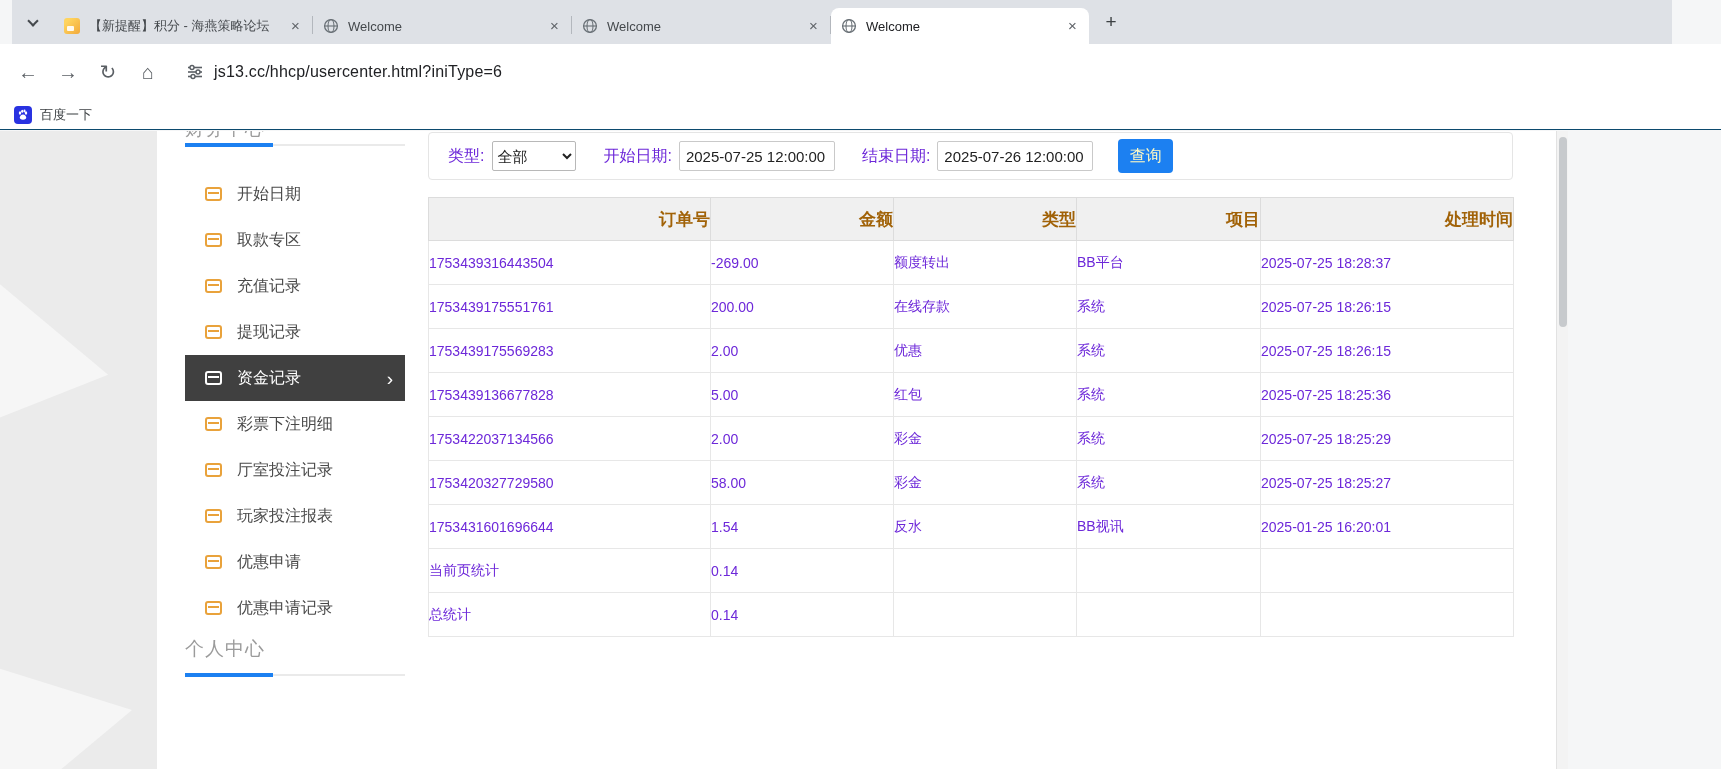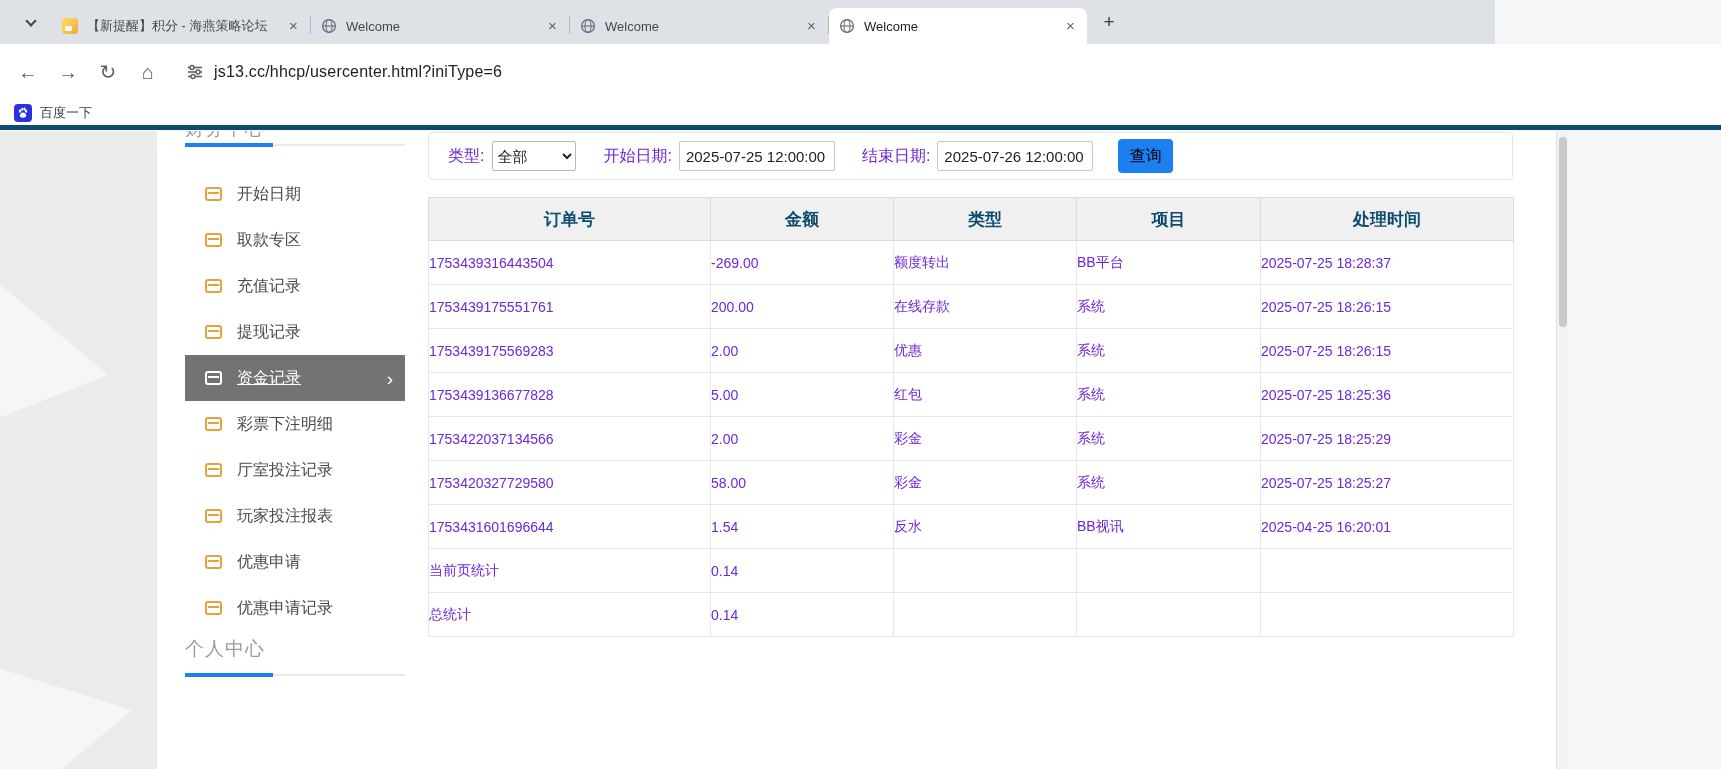--- a/index.html
+++ b/index.html
@@ -1,39 +1,39 @@
 <!DOCTYPE html>
 <html><head>
 <meta charset="utf-8">
 <style>
   * { margin:0; padding:0; box-sizing:border-box; }
   html,body { width:1721px; height:769px; font-family:"Liberation Sans", sans-serif; background:#f5f6f7; overflow:hidden; }
 
   
-  .tabstrip { position:absolute; left:0; top:0; width:1495px; height:44px; background:#dee1e6; display:flex; align-items:flex-end; padding-left:16px; }
+  .tabstrip { position:absolute; left:12px; top:0; width:1660px; height:44px; background:#dee1e6; display:flex; align-items:flex-end; padding-left:6px; }
   .tab-search-btn { width:28px; height:28px; margin:0 6px 8px 2px; border:none; background:transparent; border-radius:50%; cursor:pointer; position:relative; }
   .tab-search-btn .chev { position:absolute; left:9px; top:9px; width:8px; height:8px; border-right:2px solid #45494d; border-bottom:2px solid #45494d; transform:rotate(45deg); }
   .tabs { display:flex; align-items:flex-end; height:44px; }
   .tab { width:258px; height:36px; display:flex; align-items:center; padding:0 8px 0 10px; border-radius:8px 8px 0 0; font-size:13px; color:#44484c; cursor:pointer; }
   .tab.active { background:#ffffff; color:#202124; }
   .tab-sep { width:1px; height:18px; background:#8f959b; opacity:.55; align-self:center; margin-top:6px; }
   .fav { width:16px; height:16px; margin-right:9px; flex:none; }
   .fav.forum { background:linear-gradient(135deg,#ffd45e 20%,#f2a93b); border-radius:3px; position:relative; }
   .fav.forum::after { content:''; position:absolute; left:3px; bottom:3px; width:7px; height:5px; background:#fff; border-radius:1px; opacity:.9; }
   .fav.globe svg { display:block; }
   .tab-title { flex:1; white-space:nowrap; overflow:hidden; }
   .tab-close { width:17px; height:17px; line-height:16px; text-align:center; color:#5f6368; font-size:15px; border-radius:50%; flex:none; }
   .new-tab-btn { width:28px; height:28px; margin:0 0 8px 8px; border:none; background:transparent; font-size:19px; color:#3c4043; border-radius:50%; cursor:pointer; line-height:26px; }
 
   .navbar { position:absolute; left:0; top:44px; width:1721px; height:56px; background:#ffffff; display:flex; align-items:center; padding-left:10px; }
   .nav-btn { width:36px; height:36px; border:none; background:transparent; font-size:20px; color:#5a5f64; border-radius:50%; cursor:pointer; margin-right:4px; }
   .site-info { width:30px; height:30px; margin:0 4px 0 10px; display:flex; align-items:center; justify-content:center; }
   .url-text { font-size:16px; color:#202124; letter-spacing:.2px; }
 
-  .bookmarks { position:absolute; left:0; top:100px; width:1721px; height:30px; background:#ffffff; border-bottom:5px solid #0c4a6e; display:flex; align-items:center; padding-left:14px; }
+  .bookmarks { position:absolute; left:0; top:100px; width:1721px; height:30px; background:#ffffff; border-bottom:1px solid #0c4a6e; display:flex; align-items:center; padding-left:14px; }
   .bk-icon { width:18px; height:18px; background:#2932e1; border-radius:4px; margin-right:8px; display:flex; align-items:center; justify-content:center; }
   .bk-label { font-size:13px; color:#3c4043; }
 
   
   .page { position:absolute; left:0; top:131px; width:1721px; height:638px; background:#ffffff; overflow:hidden; }
 
   .left-strip { position:absolute; left:0; top:0; width:157px; height:100%; background:#ebebeb; overflow:hidden; }
   .tri { position:absolute; background:#f6f6f6; }
   .tri.t1 { left:-40px; top:140px; width:150px; height:170px; clip-path:polygon(0 0,100% 55%,10% 100%); transform:rotate(8deg); }
   .tri.t2 { left:-30px; bottom:-30px; width:160px; height:180px; clip-path:polygon(0 10%,100% 60%,15% 100%); transform:rotate(-12deg); }
@@ -44,36 +44,36 @@
   .personal-title { position:absolute; top:505px; left:0; }
   .section-underline { position:absolute; left:0; width:220px; height:2px; background:#eaeaea; }
   .section-underline::before { content:''; position:absolute; left:0; top:-1px; width:88px; height:4px; background:#1c80f1; }
   .finance-underline { top:13px; }
   .personal-underline { top:543px; }
   .side-items { position:absolute; left:0; top:40px; width:220px; }
   .side-item { height:46px; display:flex; align-items:center; cursor:pointer; color:#4a4a4a; font-size:16px; position:relative; }
   .side-item .mini-icon { width:17px; height:14px; border:2px solid #e9a23b; border-radius:3px; margin-left:20px; position:relative; flex:none; }
   .side-item .mini-icon::after { content:''; position:absolute; left:1px; right:1px; top:3px; height:2px; background:#e9a23b; }
   .side-item .lbl { margin-left:15px; }
-  .side-item.active { background:#737373; color:#ffffff;text-decoration:underline; }
+  .side-item.active { background:#404040; color:#ffffff; }
   .side-item.active .mini-icon { border-color:#ffffff; }
   .side-item.active .mini-icon::after { background:#ffffff; }
   .side-item.active .arrow { position:absolute; right:12px; color:#ffffff; font-size:19px; line-height:1; }
 
   .content { position:absolute; left:428px; top:0; width:1085px; height:100%; }
   .filter-card { position:absolute; left:0; top:1px; width:1085px; height:48px; background:#fff; border:1px solid #e5e5e5; border-radius:4px; display:flex; align-items:center; padding-left:19px; }
   .f-label { font-size:16px; color:#6d28d9; flex:none; }
   .type-select { margin-left:8px; width:84px; height:30px; font-size:15px; color:#222; border:1px solid #b8b8b8; border-radius:2px; background:#fff; font-family:"Liberation Sans",sans-serif; }
   .lbl-start { margin-left:27px; }
   .lbl-end { margin-left:27px; }
   .date-input { margin-left:7px; width:156px; height:30px; border:1px solid #c9c9c9; border-radius:2px; font-size:15px; color:#222; padding:8px 6px; font-family:"Liberation Sans",sans-serif; }
-  .search-btn { margin-left:25px; width:55px; height:34px; background:#1c80f1; color:#000000; border:none; border-radius:4px; font-size:16px; cursor:pointer; font-family:"Liberation Sans",sans-serif; }
+  .search-btn { margin-left:25px; width:55px; height:34px; background:#1c80f1; color:#fef9c3; border:none; border-radius:4px; font-size:16px; cursor:pointer; font-family:"Liberation Sans",sans-serif; }
 
   .records-table { position:absolute; left:0; top:66px; width:1085px; border-collapse:collapse; table-layout:fixed; background:#fff; }
-  .records-table th { height:43px; background:#f0f0f0; font-size:17px; font-weight:700; color:#0c4a6e; border:1px solid #dcdcdc; text-align:center; }
+  .records-table th { height:43px; background:#f0f0f0; font-size:17px; font-weight:700; color:#a16207; border:1px solid #dcdcdc; text-align:right; }
   .records-table td { height:44px; font-size:14px; color:#6d28d9; border:1px solid #e7e7e7; text-align:left; white-space:nowrap; }
   .records-table { border:1px solid #d8d8d8; }
 
   .scrollbar { position:absolute; left:1556px; top:0; width:12px; height:100%; background:#f3f3f3; border-left:1px solid #e2e2e2; }
   .scroll-thumb { position:absolute; left:2px; top:6px; width:8px; height:190px; background:#c7cacd; border-radius:4px; }
   .right-gutter { position:absolute; left:1568px; top:0; right:0; height:100%; background:#f5f6f7; }
 </style>
 </head>
 <body>
 
@@ -286,21 +286,21 @@
             <td>58.00</td>
             <td>彩金</td>
             <td>系统</td>
             <td>2025-07-25 18:25:27</td>
           </tr>
           <tr>
             <td>1753431601696644</td>
             <td>1.54</td>
             <td>反水</td>
             <td>BB视讯</td>
-            <td>2025-04-25 16:20:01</td>
+            <td>2025-01-25 16:20:01</td>
           </tr>
           <tr>
             <td>当前页统计</td>
             <td>0.14</td>
             <td></td>
             <td></td>
             <td></td>
           </tr>
           <tr>
             <td>总统计</td>

